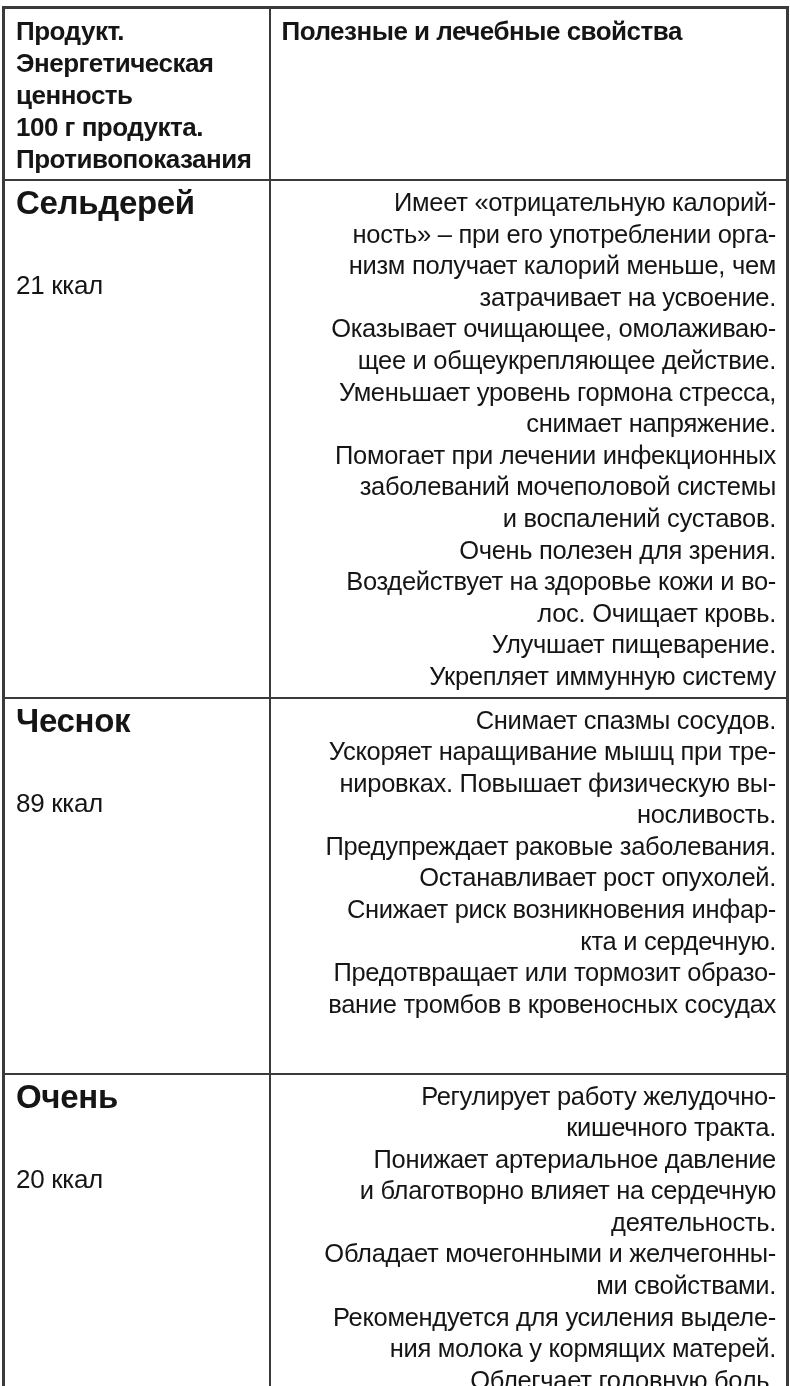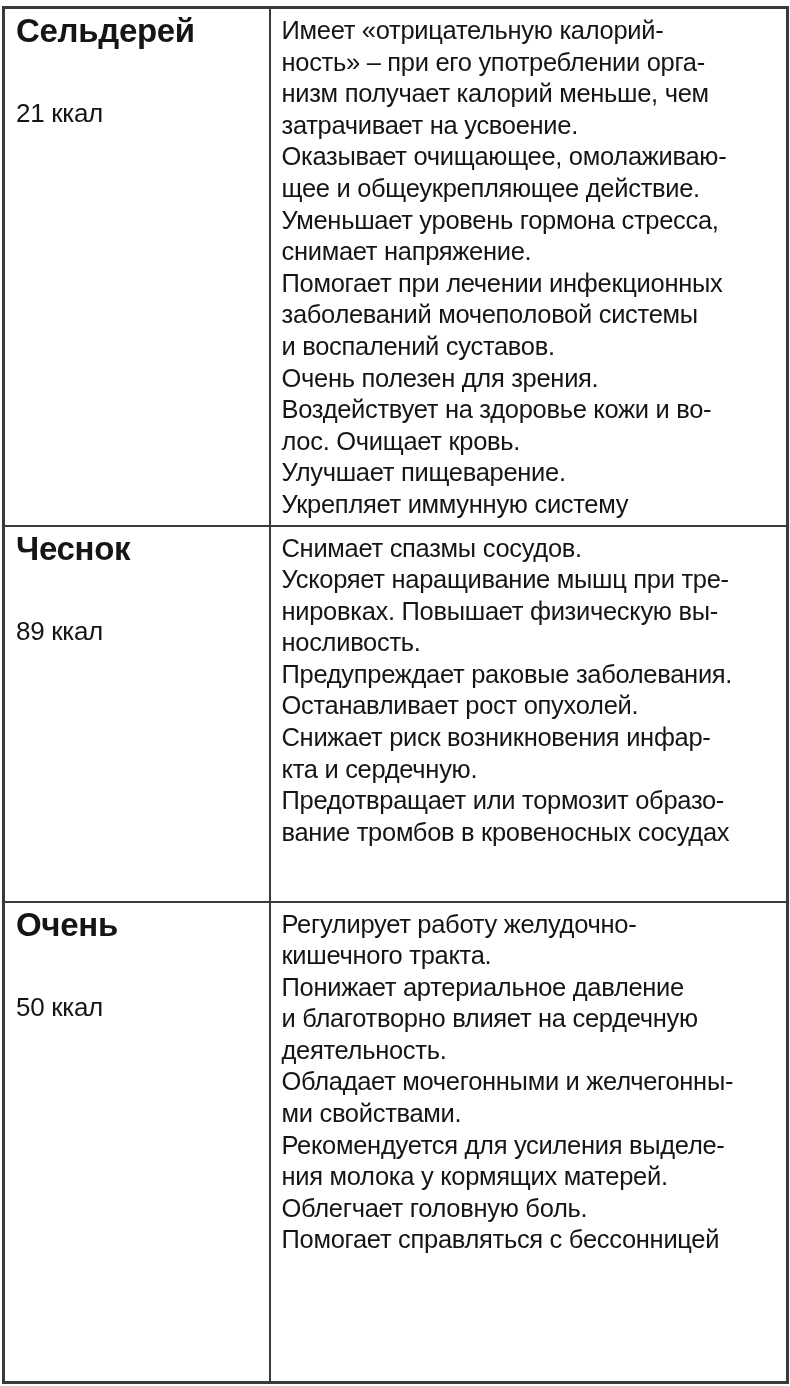--- a/index.html
+++ b/index.html
@@ -57,32 +57,41 @@
     margin-top: 50px;
     font-size: 26px;
     line-height: 32px;
     letter-spacing: -0.3px;
   }
   .benefits {
     font-size: 25.5px;
     line-height: 31.6px;
     letter-spacing: -0.3px;
     white-space: pre-line;
+    text-align: right;
   }
 </style>
 </head>
 <body>
 
 <div class="page">
   <table class="products">
     <colgroup>
       <col class="c1">
       <col class="c2">
     </colgroup>
     <tbody>
+        <tr class="header-row">
+      <th class="hdr">Продукт.
+Энергетическая
+ценность
+100 г продукта.
+Противопоказания</th>
+      <th class="hdr">Полезные и лечебные свойства</th>
+    </tr>
 
     <tr class="row-celery">
       <td>
         <div class="pname">Сельдерей</div>
         <div class="energy">21 ккал</div>
       </td>
       <td>
         <div class="benefits">Имеет «отрицательную калорий-
 ность» – при его употреблении орга-
 низм получает калорий меньше, чем
@@ -117,21 +126,21 @@
 Снижает риск возникновения инфар-
 кта и сердечную.
 Предотвращает или тормозит образо-
 вание тромбов в кровеносных сосудах</div>
       </td>
     </tr>
 
     <tr class="row-dill">
       <td>
         <div class="pname">Очень</div>
-        <div class="energy">50 ккал</div>
+        <div class="energy">20 ккал</div>
       </td>
       <td>
         <div class="benefits">Регулирует работу желудочно-
 кишечного тракта.
 Понижает артериальное давление
 и благотворно влияет на сердечную
 деятельность.
 Обладает мочегонными и желчегонны-
 ми свойствами.
 Рекомендуется для усиления выделе-

